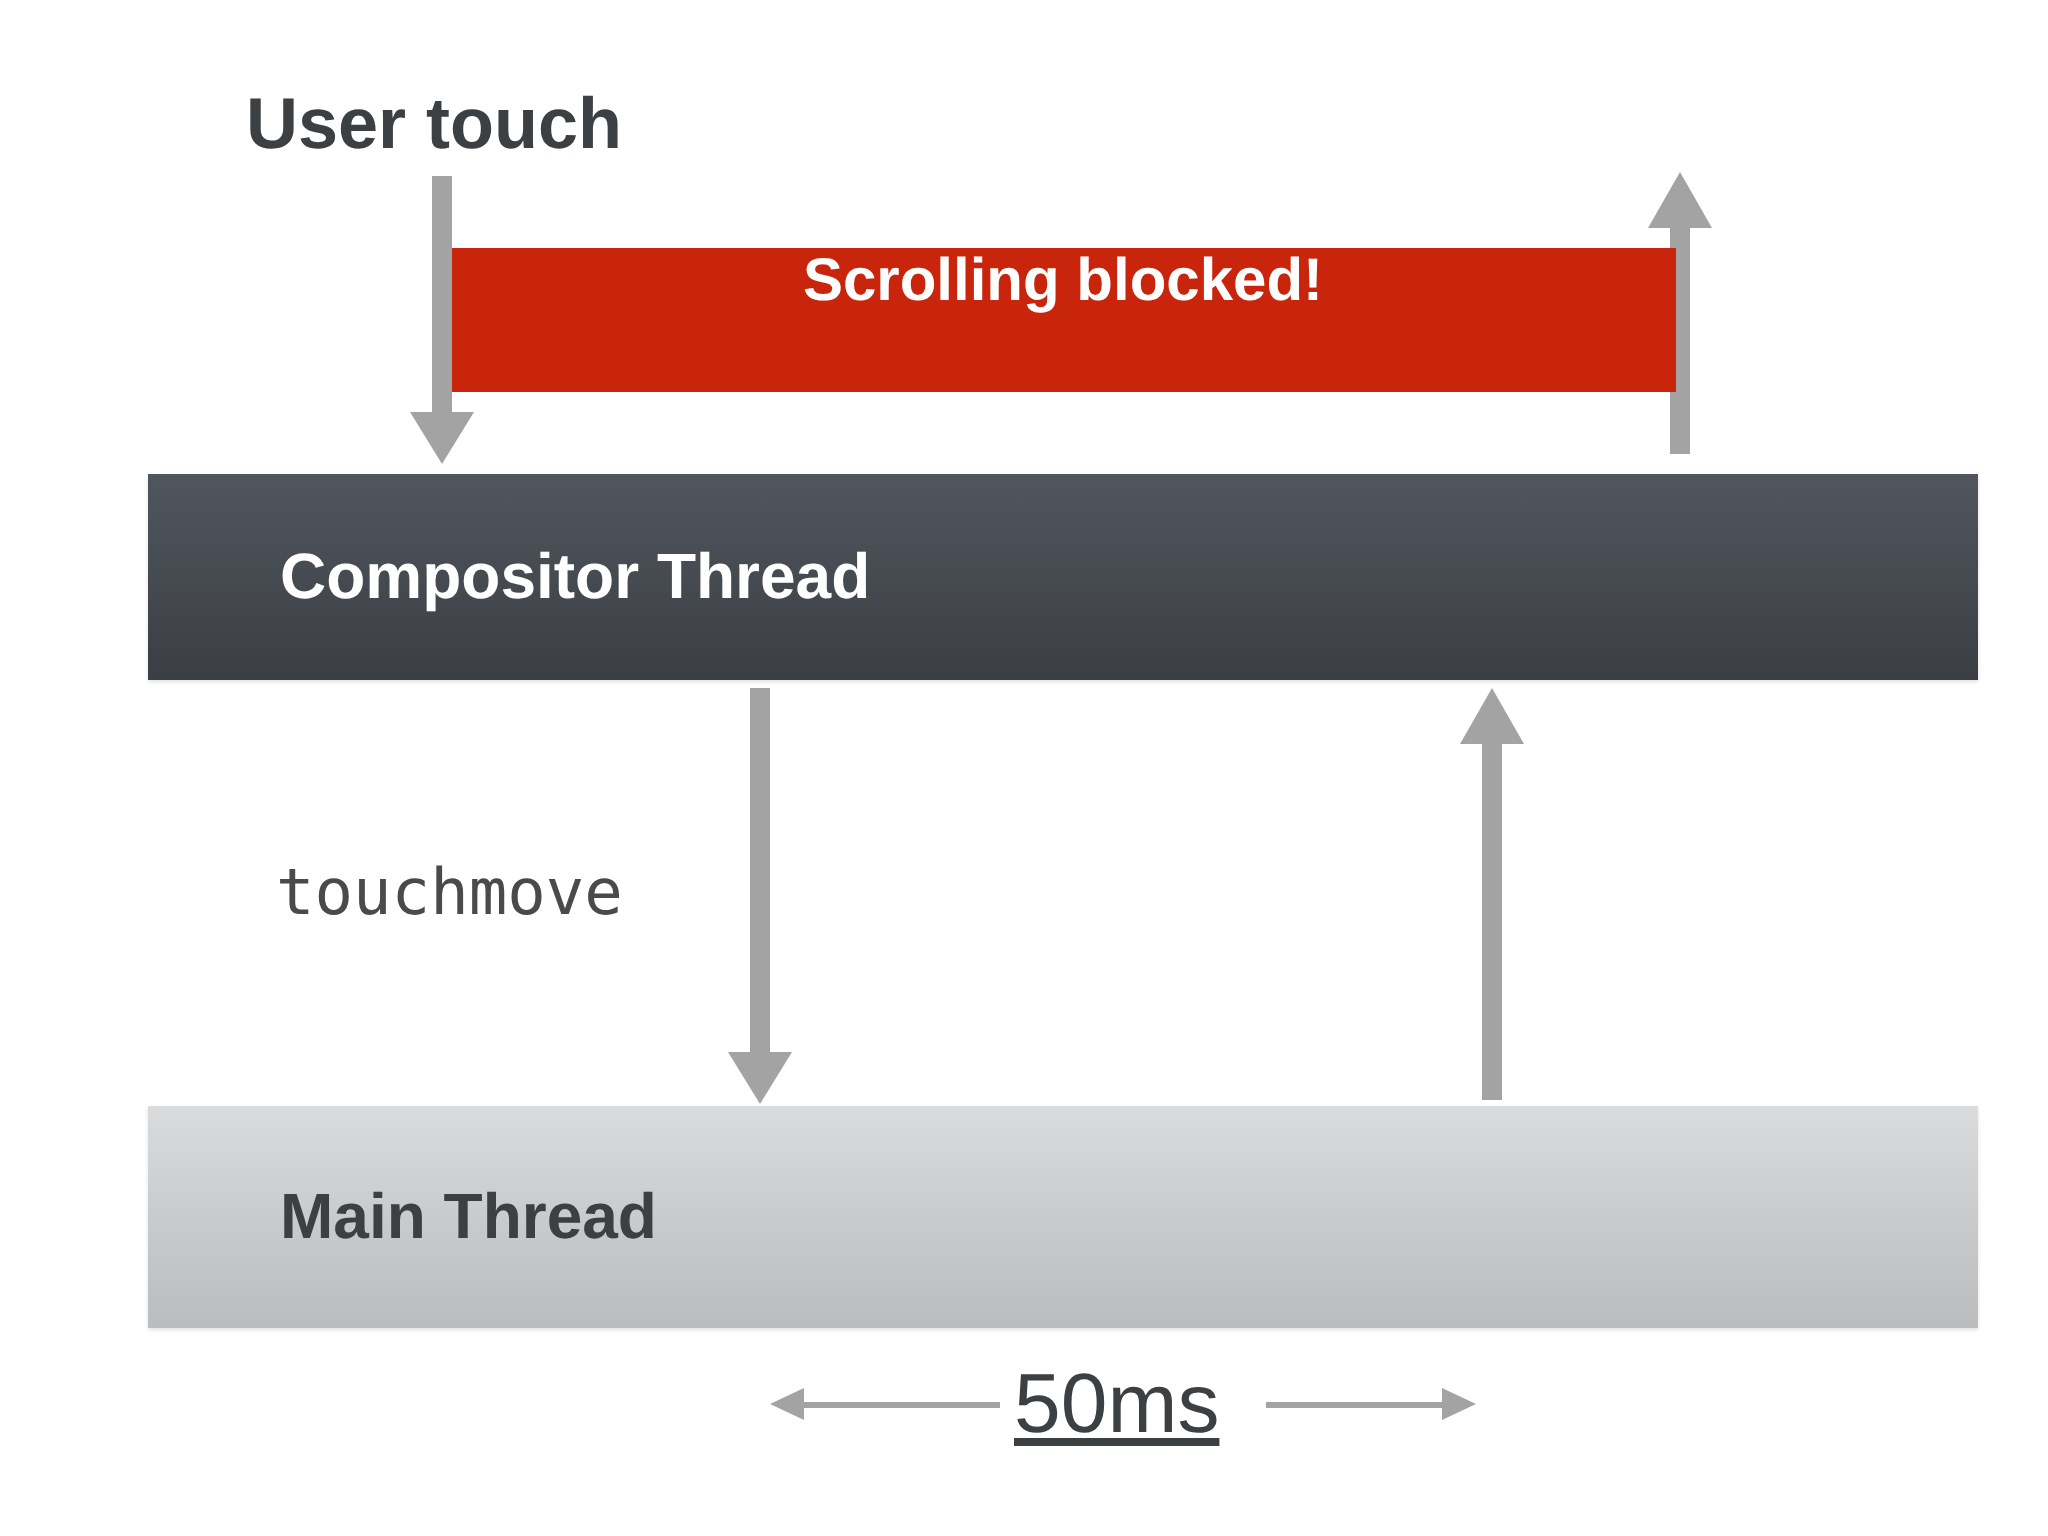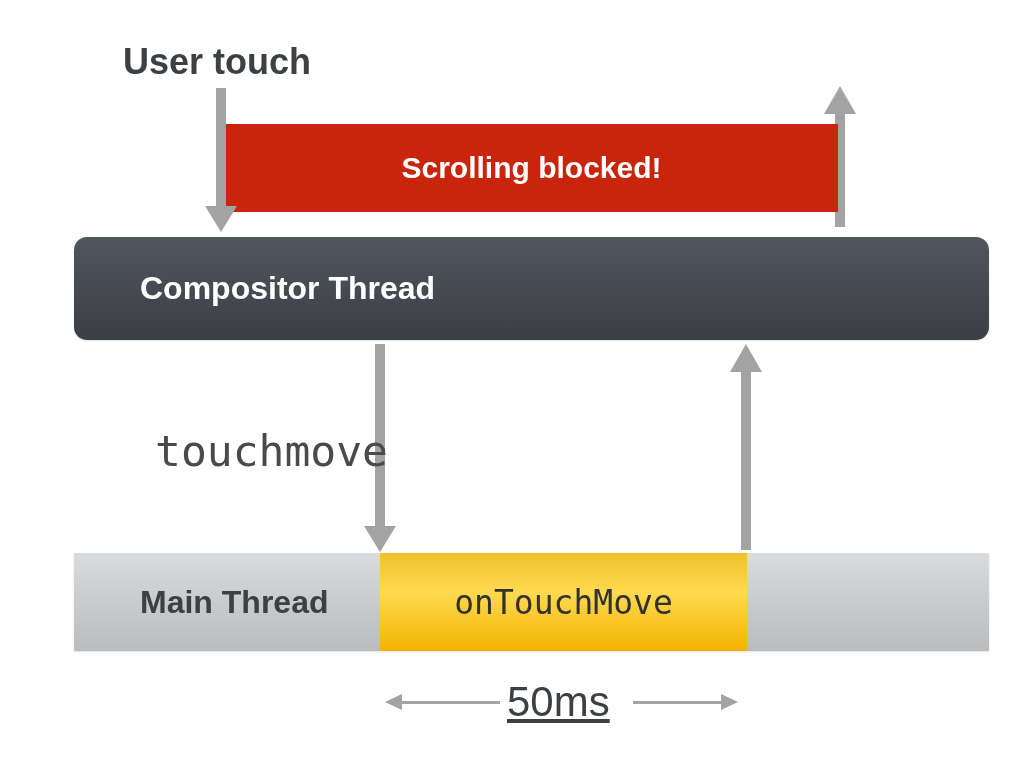--- a/index.html
+++ b/index.html
@@ -10,58 +10,57 @@
     margin-left:20px;
   }
   .heading{
     position:absolute;font-size:36px;font-weight:bold;color:var(--text-dark);
     white-space:nowrap;line-height:1;
   }
   #user-touch-label{left:103px;top:44px;}
   #commit-label{left:681px;top:44px;}
 
   #blocked-banner{
-    position:absolute;left:205px;top:124px;width:613px;height:88px;
+    position:absolute;left:205px;top:124px;width:613px;height:72px;
     background:var(--banner-red);z-index:1;
-    display:flex;align-items:center;justify-content:center;
+    display:flex;justify-content:center;
     color:var(--banner-text);font-size:30px;font-weight:bold;
   }
 
   #compositor-bar{
     position:absolute;left:54px;top:237px;width:915px;height:103px;
     background:linear-gradient(180deg,var(--compositor-top) 0%,var(--compositor-bottom) 100%);
     display:flex;align-items:center;
     box-shadow:0 1px 2px rgba(0,0,0,0.12);
-    border-radius:13px;
   }
   #compositor-bar .bar-label{
     margin-left:66px;color:var(--compositor-text);font-size:32px;font-weight:bold;
   }
 
   #main-bar{
-    position:absolute;left:54px;top:553px;width:915px;height:98px;
+    position:absolute;left:54px;top:553px;width:915px;height:111px;
     background:linear-gradient(180deg,var(--main-top) 0%,#c7c9ca 55%,var(--main-bottom) 100%);
     display:flex;align-items:center;
     box-shadow:0 1px 2px rgba(0,0,0,0.12);
   }
   #main-bar .bar-label{
     margin-left:66px;color:var(--main-text);font-size:32px;font-weight:bold;z-index:1;
   }
   #busy-segment{
     position:absolute;left:306px;top:0;width:367px;height:100%;
     background:linear-gradient(180deg,var(--busy-top) 0%,var(--busy-mid) 40%,var(--busy-bottom) 100%);
     display:flex;align-items:center;justify-content:center;
     font-family:"DejaVu Sans Mono",monospace;font-size:33px;color:var(--busy-text);
   }
 
   .code-label{
     position:absolute;font-family:"DejaVu Sans Mono",monospace;
     color:var(--code-text);white-space:nowrap;line-height:1;
   }
-  #touchmove-label{left:135px;top:430px;font-size:43px;text-align:center;}
+  #touchmove-label{left:118px;top:430px;font-size:32px;text-align:center;}
 
   #duration-label{
     position:absolute;left:487px;top:681px;font-size:42px;line-height:1;
     color:var(--text-dark);white-space:nowrap;text-decoration:underline;
   }
 
   
   .arrow-v{position:absolute;display:flex;flex-direction:column;align-items:center;}
   .arrow-v .shaft{width:10px;background:var(--arrow-gray);}
   .arrow-v .head-down{
@@ -130,23 +129,20 @@
 
   <div id="touchmove-label" class="code-label">touchmove</div>
 
   <div id="arrow-reply" class="arrow-v">
     <div class="head-up"></div>
     <div class="shaft"></div>
   </div>
 
   <div id="main-bar">
     <span class="bar-label">Main Thread</span>
-    <div id="busy-segment">
-      <span>onTouchMove</span>
-    </div>
   </div>
 
   <div id="duration-arrow-left" class="arrow-h">
     <div class="head-left"></div>
     <div class="hshaft"></div>
   </div>
 
   <div id="duration-label">50ms</div>
 
   <div id="duration-arrow-right" class="arrow-h">

